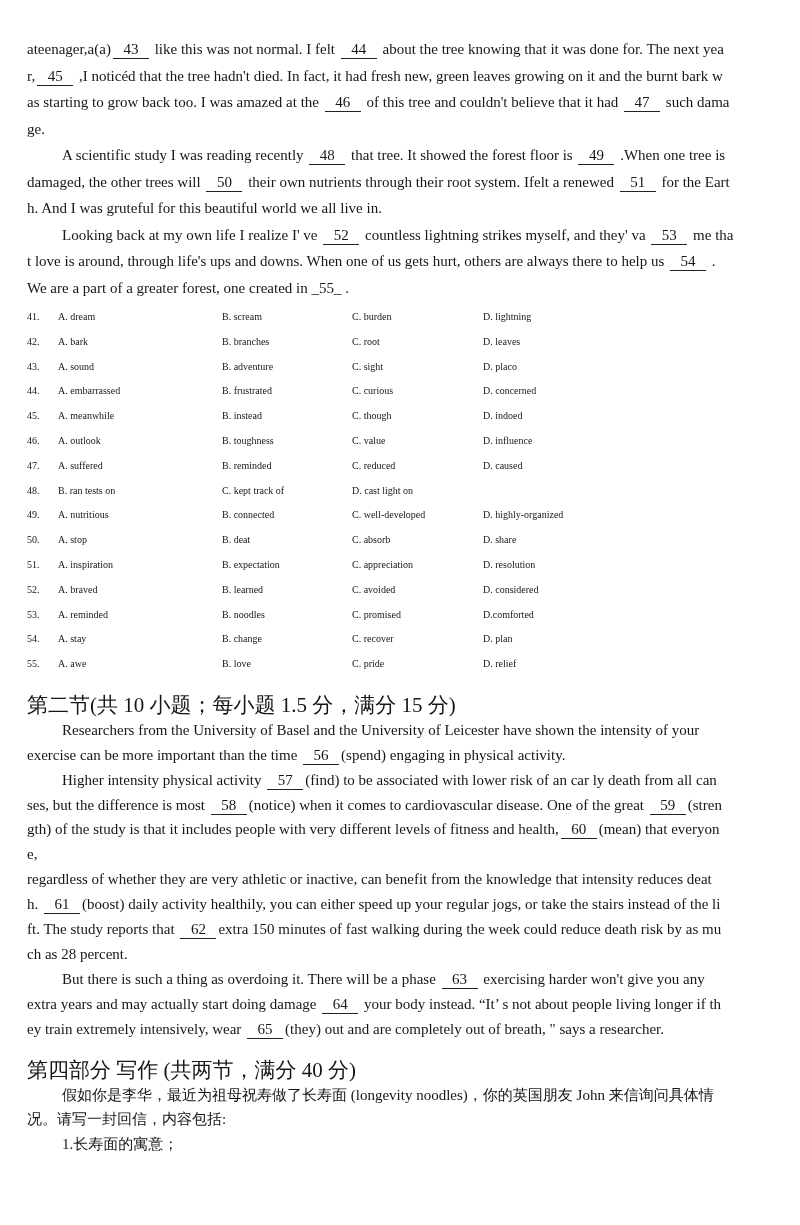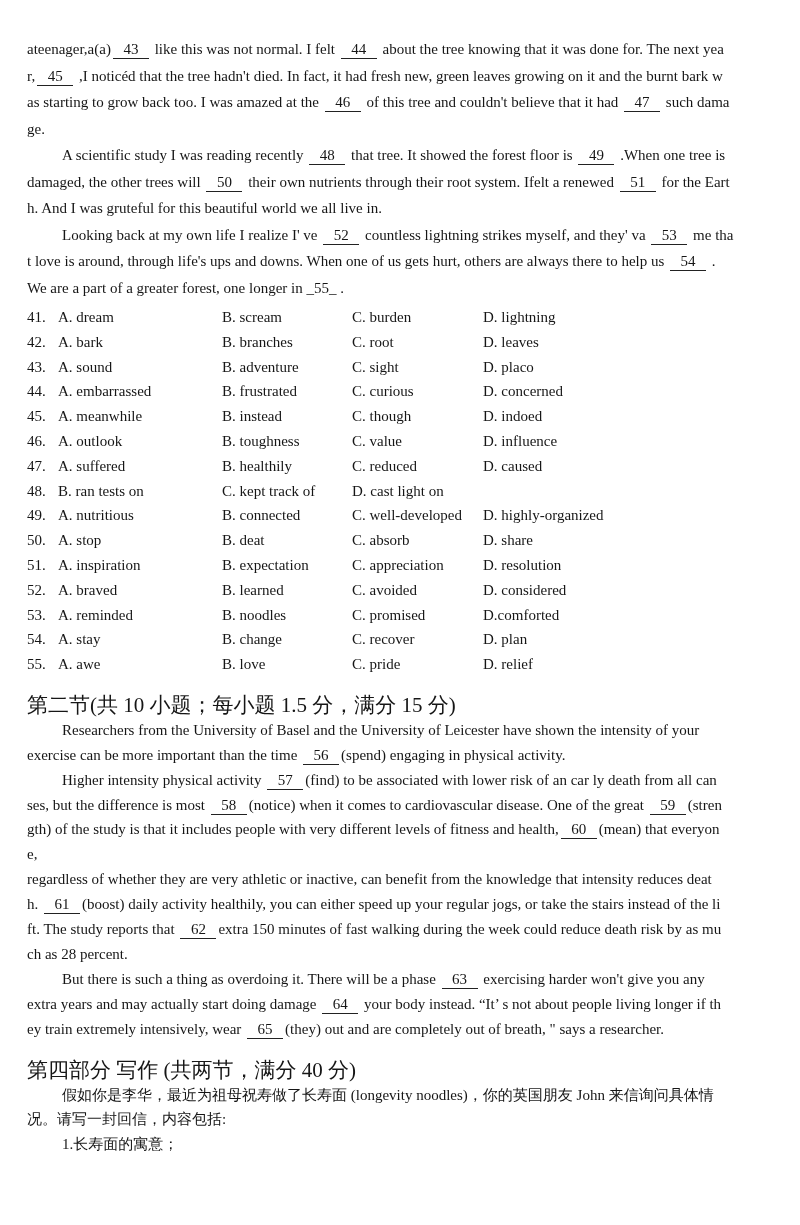--- a/index.html
+++ b/index.html
@@ -32,21 +32,21 @@
     padding: 0 9px 1px 9px;
     margin: 0 2px;
     text-align: center;
     border-bottom: 1.4px solid #222;
     line-height: 16px;
   }
   .options { margin-top: 4px; }
   .opt-row {
     display: grid;
     grid-template-columns: 31px 164px 130px 131px auto;
-    font-size: 15px;
+    font-size: 10px;
     line-height: 24.8px;
     white-space: nowrap;
   }
   .block2 .line { line-height: 24.9px; }
   .cn { font-size: 21px; margin-top: 16px; }
 </style>
 </head>
 <body>
 
 <div class="page">
@@ -54,21 +54,21 @@
   <div class="passage" id="passage1">
       <div class="line">ateenager,a(a)<span class="blank">43</span> like this was not normal. I felt <span class="blank">44</span> about the tree knowing that it was done for. The next yea</div>
       <div class="line">r,<span class="blank">45</span> ,I noticéd that the tree hadn't died. In fact, it had fresh new, green leaves growing on it and the burnt bark w</div>
       <div class="line">as starting to grow back too. I was amazed at the <span class="blank">46</span> of this tree and couldn't believe that it had <span class="blank">47</span> such dama</div>
       <div class="line">ge.</div>
       <div class="line indent">A scientific study I was reading recently <span class="blank">48</span> that tree. It showed the forest floor is <span class="blank">49</span> .When one tree is</div>
       <div class="line">damaged, the other trees will <span class="blank">50</span> their own nutrients through their root system. Ifelt a renewed <span class="blank">51</span> for the Eart</div>
       <div class="line">h. And I was gruteful for this beautiful world we all live in.</div>
       <div class="line indent">Looking back at my own life I realize I' ve <span class="blank">52</span> countless lightning strikes myself, and they' va <span class="blank">53</span> me tha</div>
       <div class="line">t love is around, through life's ups and downs. When one of us gets hurt, others are always there to help us <span class="blank">54</span> .</div>
-      <div class="line">We are a part of a greater forest, one longer in _55_ .</div>
+      <div class="line">We are a part of a greater forest, one created in _55_ .</div>
     </div>
 
   <div class="options" id="options1">
       <div class="opt-row">
         <span>41.</span>
         <span>A. dream</span>
         <span>B. scream</span>
         <span>C. burden</span>
         <span>D. lightning</span>
       </div>
@@ -103,21 +103,21 @@
       <div class="opt-row">
         <span>46.</span>
         <span>A. outlook</span>
         <span>B. toughness</span>
         <span>C. value</span>
         <span>D. influence</span>
       </div>
       <div class="opt-row">
         <span>47.</span>
         <span>A. suffered</span>
-        <span>B. healthily</span>
+        <span>B. reminded</span>
         <span>C. reduced</span>
         <span>D. caused</span>
       </div>
       <div class="opt-row">
         <span>48.</span>
         <span>B. ran tests on</span>
         <span>C. kept track of</span>
         <span>D. cast light on</span>
       </div>
       <div class="opt-row">

